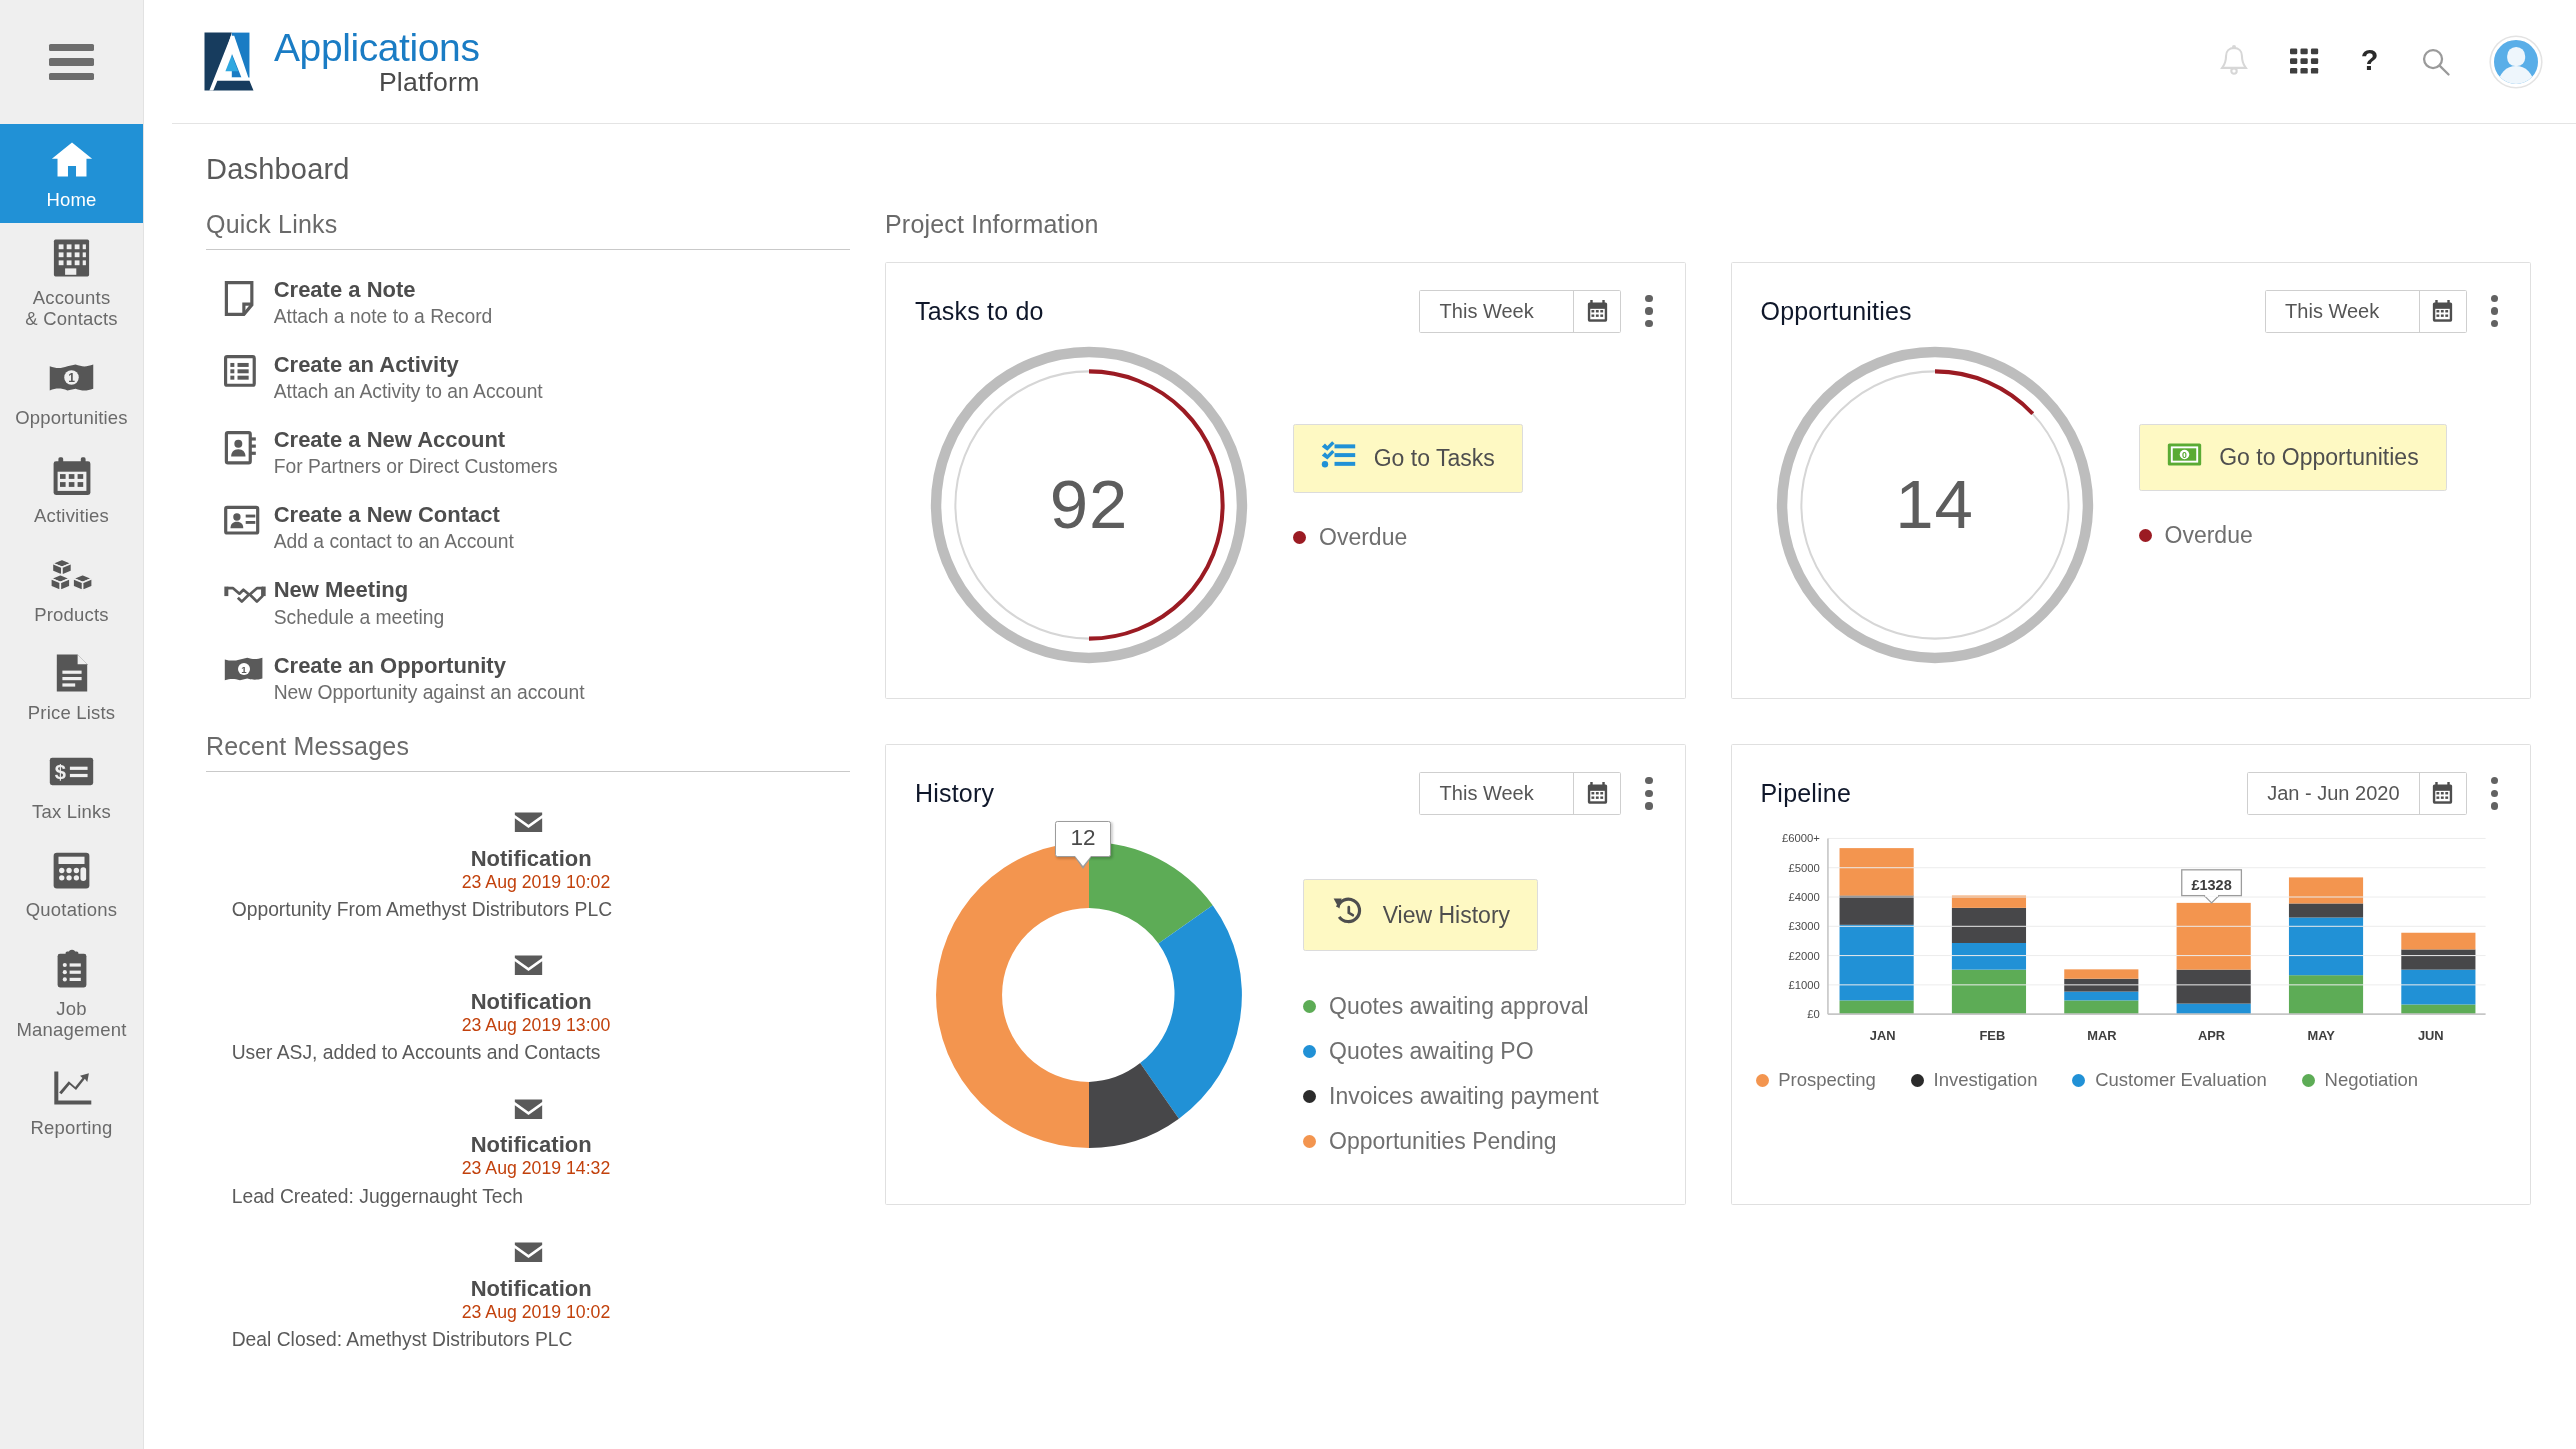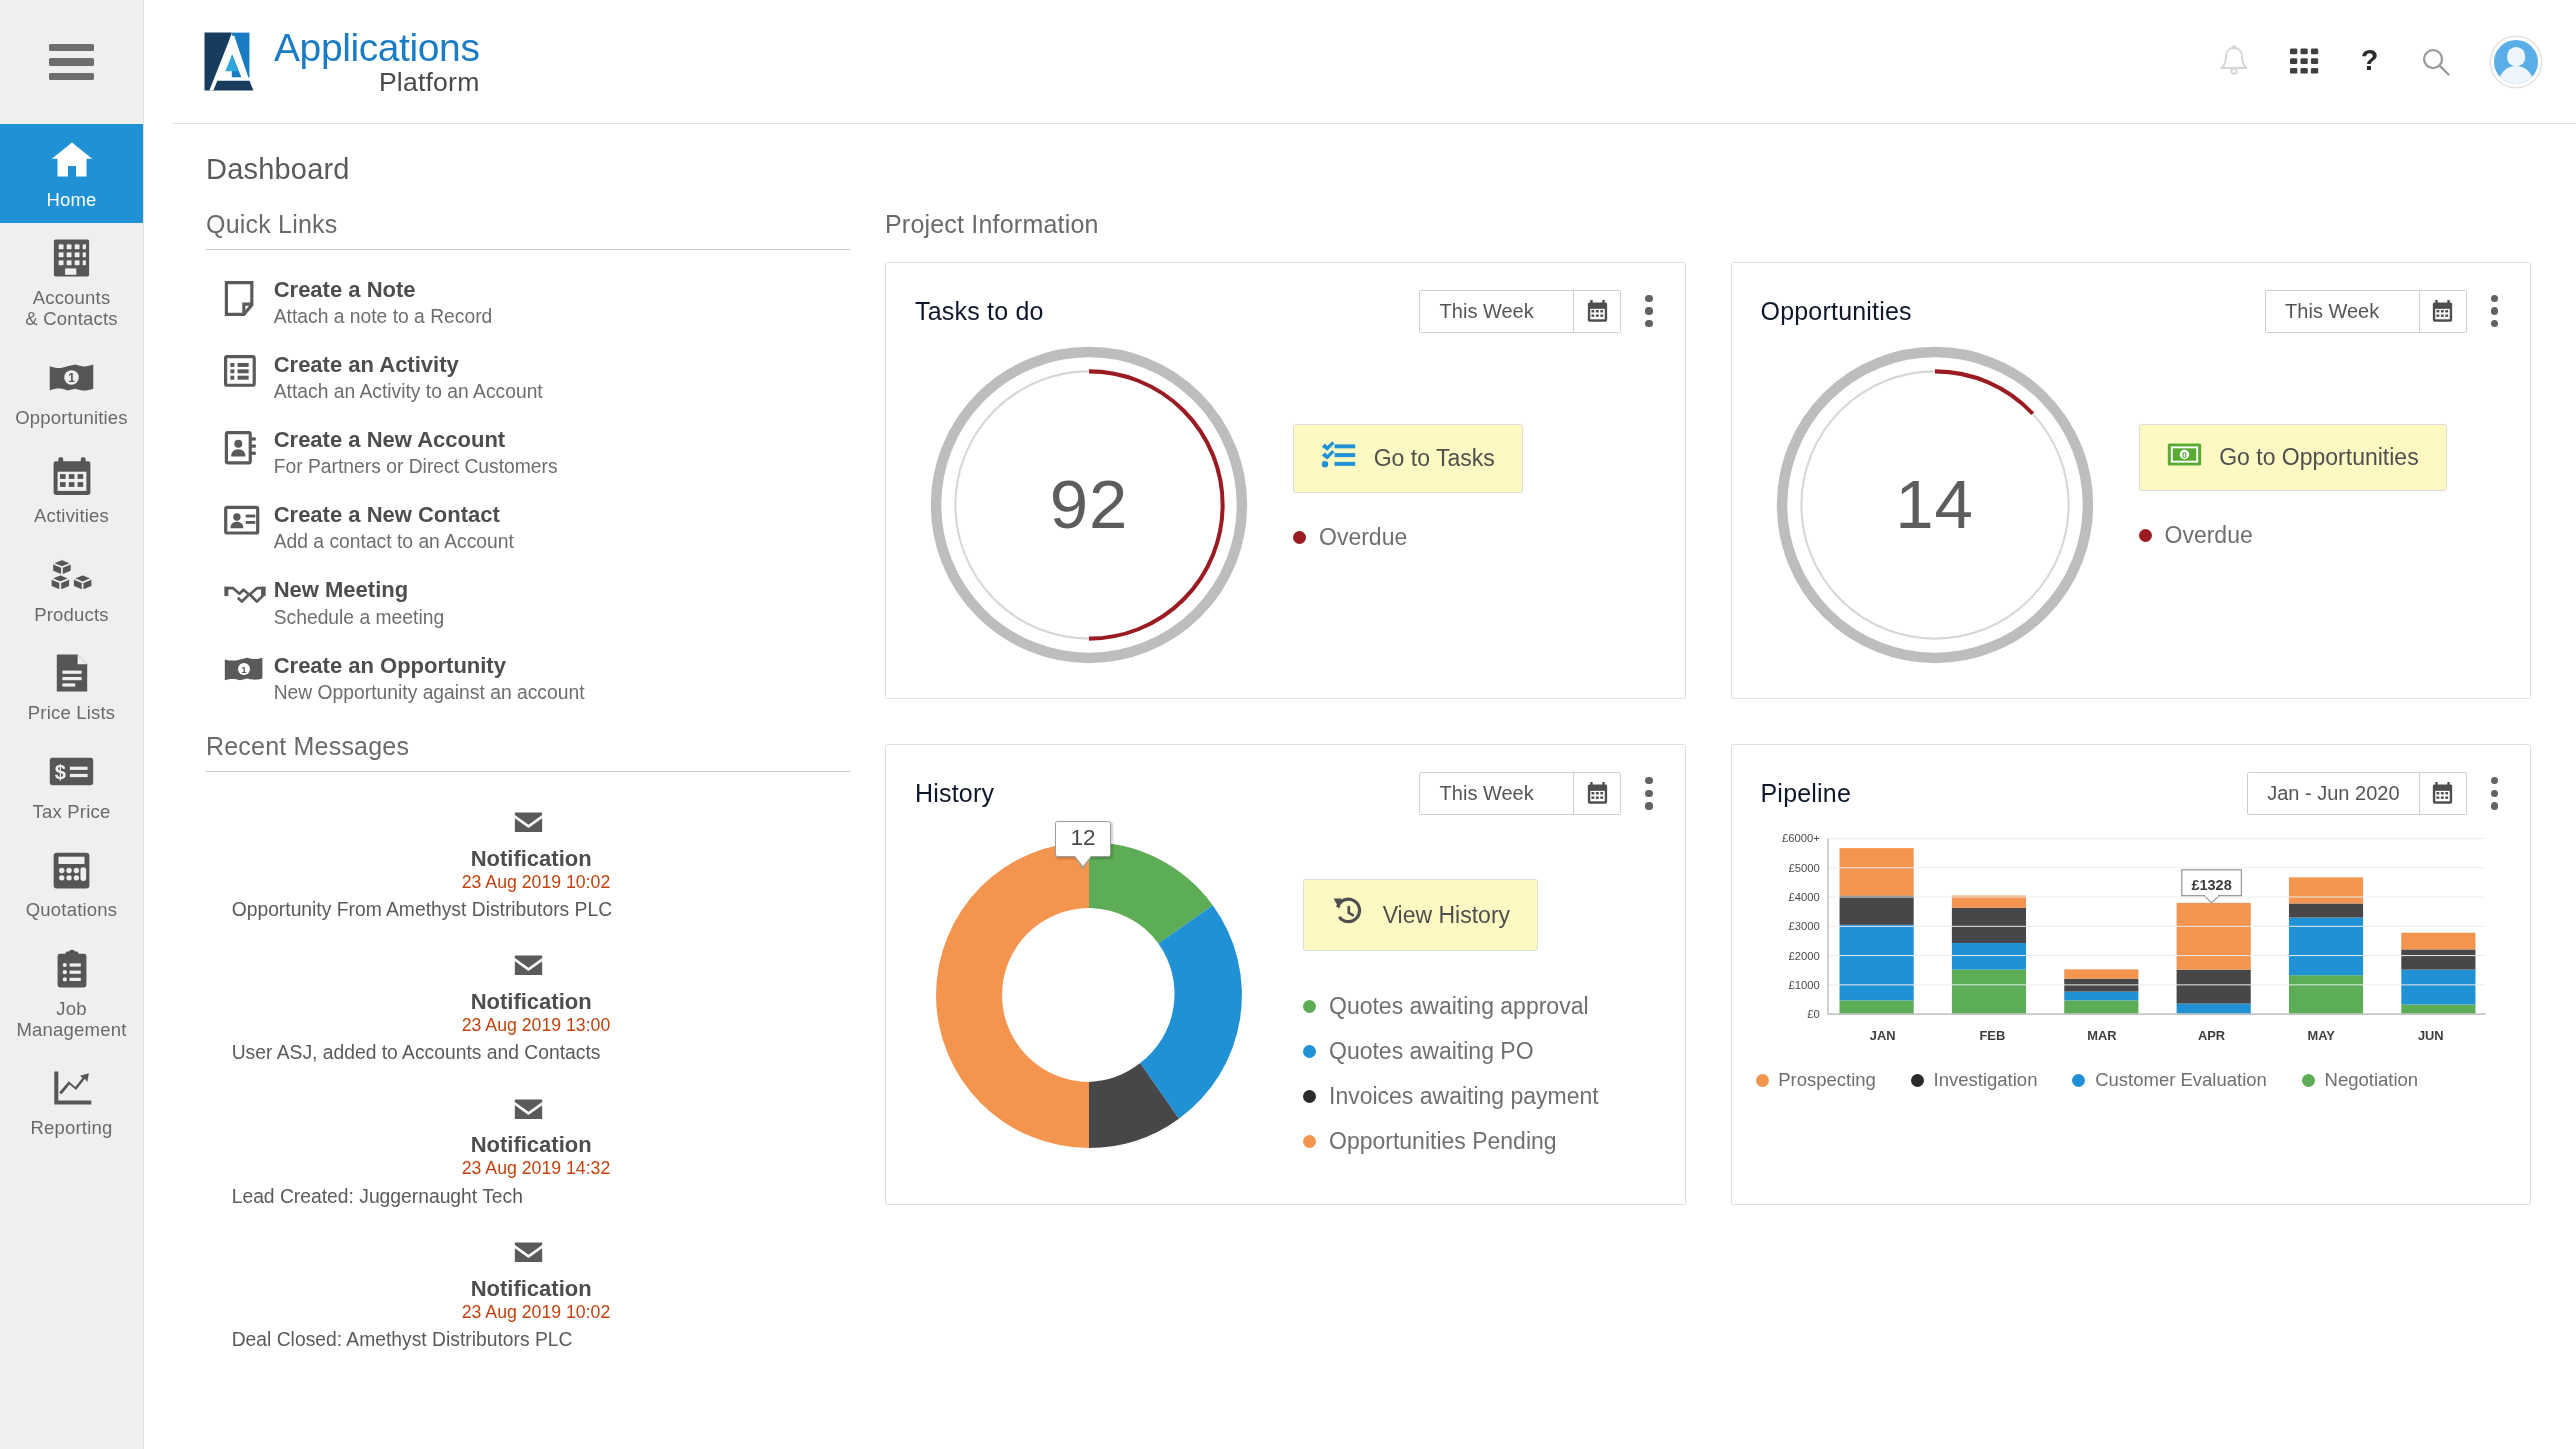--- a/index.html
+++ b/index.html
@@ -265,21 +265,21 @@
 
     <div class="nav-item">
       <span class="nav-icon">
         <svg width="45" height="29" viewBox="0 0 56 36">
             <rect x="1" y="1" width="54" height="34" rx="3" fill="#565656"></rect>
             <text x="14" y="27" font-size="25" font-family="Liberation Sans, sans-serif" font-weight="bold" fill="#efefef" text-anchor="middle">$</text>
             <rect x="26" y="12" width="22" height="4" fill="#efefef"></rect>
             <rect x="26" y="21" width="22" height="4" fill="#efefef"></rect>
           </svg>
       </span>
-      <span class="nav-label">Tax Price</span>
+      <span class="nav-label">Tax Links</span>
     </div>
 
     <div class="nav-item">
       <span class="nav-icon">
         <svg width="39" height="39" viewBox="0 0 48 48">
             <rect x="2" y="2" width="44" height="44" rx="4" fill="#565656"></rect>
             <rect x="8" y="7" width="32" height="9" fill="#efefef"></rect>
             <g fill="#efefef">
               <circle cx="12" cy="24" r="3.3"></circle>
               <circle cx="21" cy="24" r="3.3"></circle>

